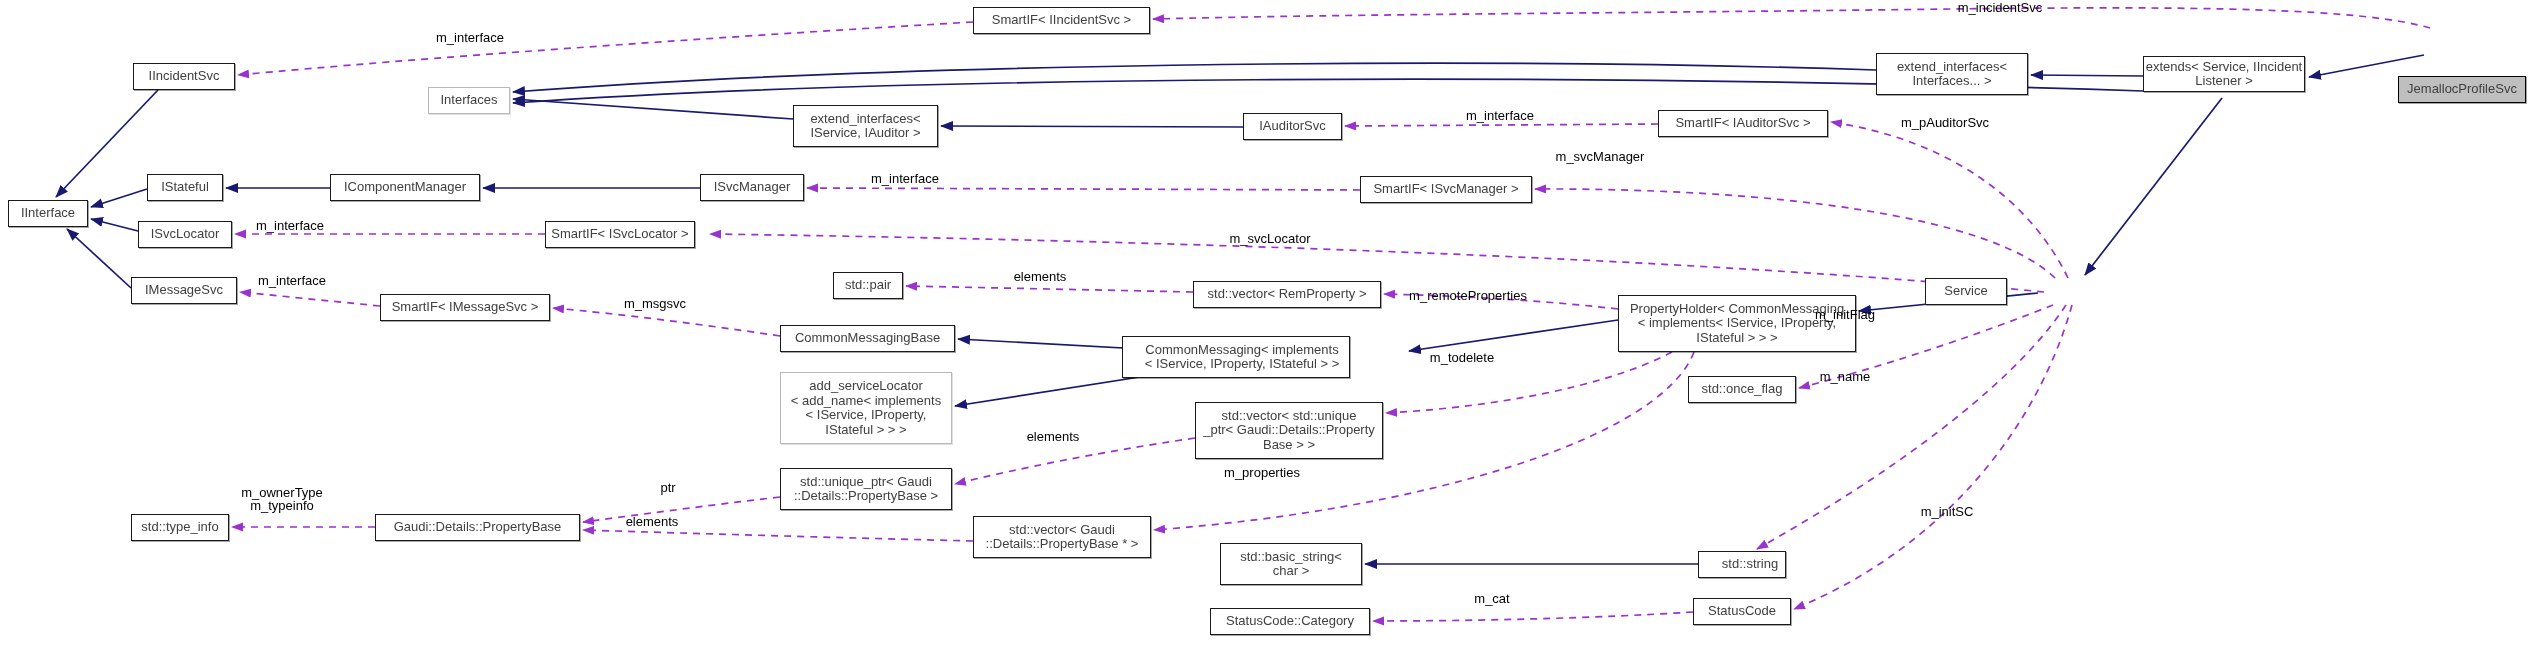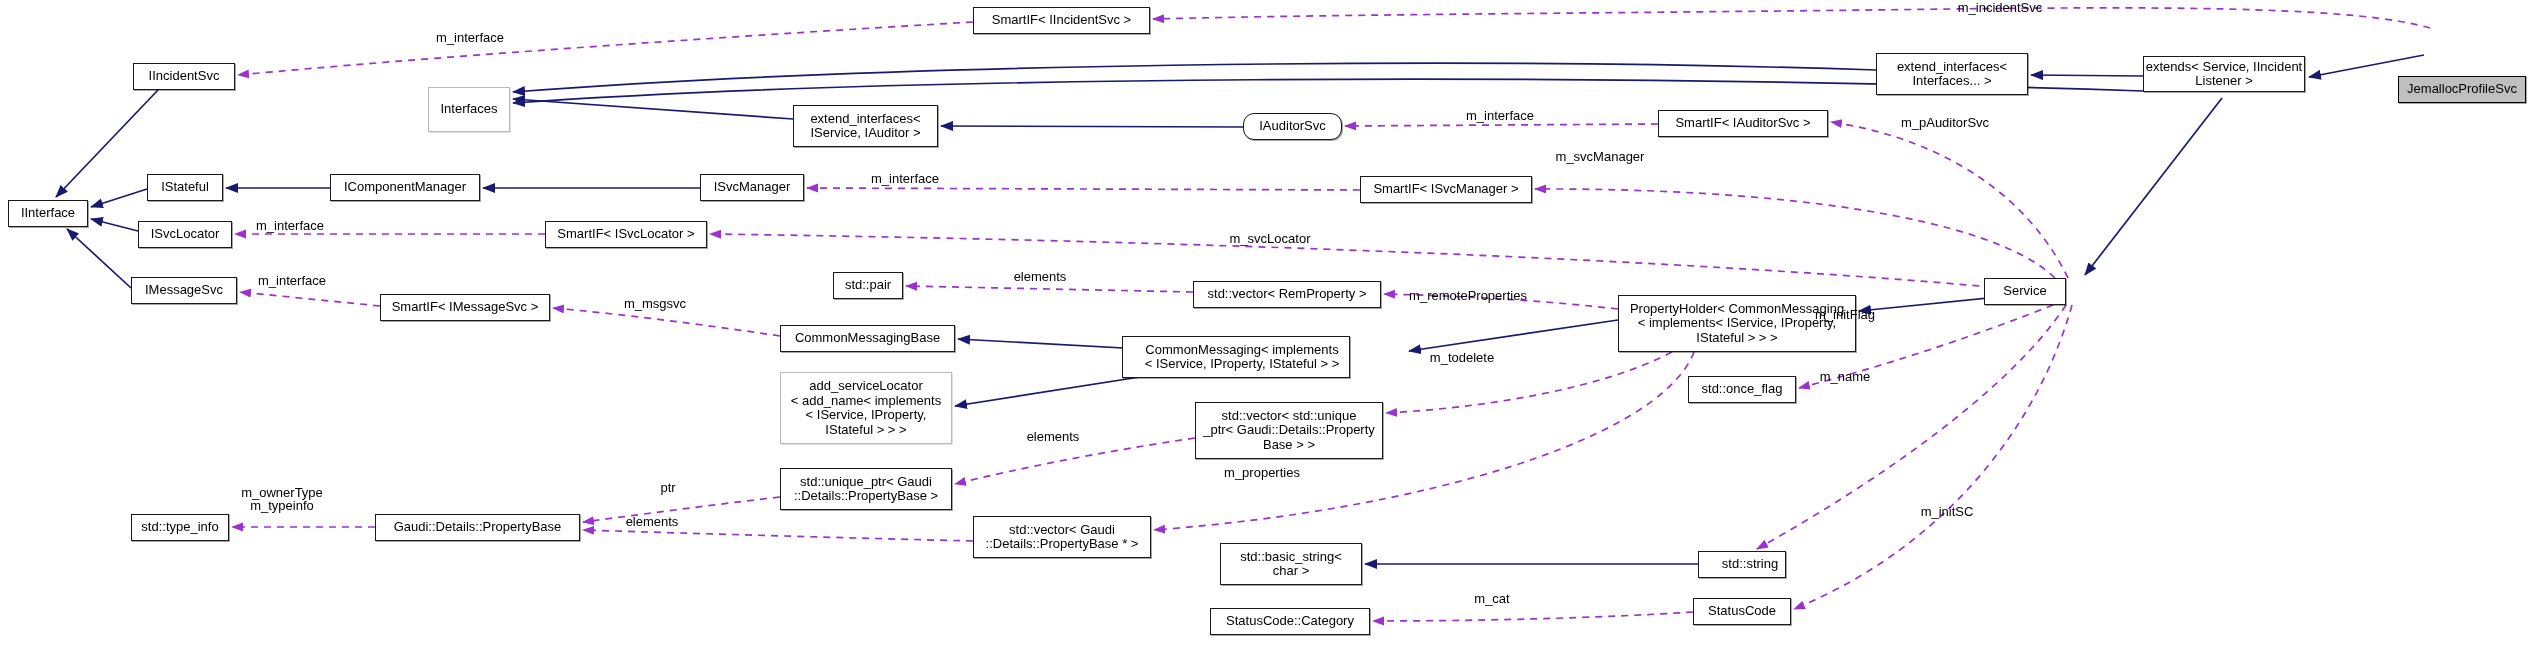--- a/index.html
+++ b/index.html
@@ -12,21 +12,21 @@
   }
   svg.edges{position:absolute;left:0;top:0;width:2531px;height:645px;}
   .node{
     position:absolute;
     box-sizing:border-box;
     background:#ffffff;
     border:1px solid #1a1a1a;
     display:flex;flex-direction:column;
     align-items:center;justify-content:center;
     font-size:13px;line-height:14.5px;
-    color:#000000;white-space:nowrap;
+    color:#404040;white-space:nowrap;
     text-align:center;
     padding:0 4px;
     z-index:2;
     box-shadow:1px 1px 0 rgba(0,0,0,0.35);
   }
   .node.gray{border-color:#b9b9b9;box-shadow:1px 1px 0 rgba(0,0,0,0.12);}
   .node.focus{background:#bfbfbf;border-color:#000;margin-top:48px;}
   .elabel{
     position:absolute;
     transform:translateX(-50%);
@@ -107,28 +107,28 @@
       <span>extend_interfaces&lt;</span>
       <span>Interfaces... &gt;</span>
     </div>
   <div class="node" style="left:2143px;top:56px;width:162px;height:36px;">
       <span>extends&lt; Service, IIncident</span>
       <span>Listener &gt;</span>
     </div>
   <div class="node" style="left:133px;top:63px;width:102px;height:27px;">
       <span>IIncidentSvc</span>
     </div>
-  <div class="node gray" style="left:428px;top:87px;width:82px;height:45px;align-items:center;">
+  <div class="node gray" style="left:428px;top:87px;width:82px;height:27px;align-items:center;">
       <span>Interfaces</span>
     </div>
   <div class="node" style="left:793px;top:105px;width:145px;height:42px;">
       <span>extend_interfaces&lt;</span>
       <span>IService, IAuditor &gt;</span>
     </div>
-  <div class="node" style="left:1243px;top:113px;width:99px;height:27px;border-radius:11px;">
+  <div class="node" style="left:1243px;top:113px;width:99px;height:27px;">
       <span>IAuditorSvc</span>
     </div>
   <div class="node" style="left:1658px;top:110px;width:170px;height:27px;">
       <span>SmartIF&lt; IAuditorSvc &gt;</span>
     </div>
   <div class="node" style="left:8px;top:200px;width:80px;height:27px;">
       <span>IInterface</span>
     </div>
   <div class="node" style="left:147px;top:174px;width:76px;height:27px;">
       <span>IStateful</span>
@@ -138,24 +138,24 @@
     </div>
   <div class="node" style="left:700px;top:174px;width:104px;height:27px;">
       <span>ISvcManager</span>
     </div>
   <div class="node" style="left:1360px;top:176px;width:172px;height:27px;">
       <span>SmartIF&lt; ISvcManager &gt;</span>
     </div>
   <div class="node" style="left:138px;top:221px;width:94px;height:27px;">
       <span>ISvcLocator</span>
     </div>
-  <div class="node" style="left:545px;top:221px;width:162px;height:27px;">
+  <div class="node" style="left:545px;top:221px;width:150px;height:27px;">
       <span>SmartIF&lt; ISvcLocator &gt;</span>
     </div>
-  <div class="node" style="left:1984px;top:278px;width:82px;height:27px;">
+  <div class="node" style="left:1925px;top:278px;width:82px;height:27px;">
       <span>Service</span>
     </div>
   <div class="node" style="left:131px;top:277px;width:106px;height:27px;">
       <span>IMessageSvc</span>
     </div>
   <div class="node" style="left:380px;top:294px;width:170px;height:27px;">
       <span>SmartIF&lt; IMessageSvc &gt;</span>
     </div>
   <div class="node" style="left:833px;top:272px;width:70px;height:27px;">
       <span>std::pair</span>

